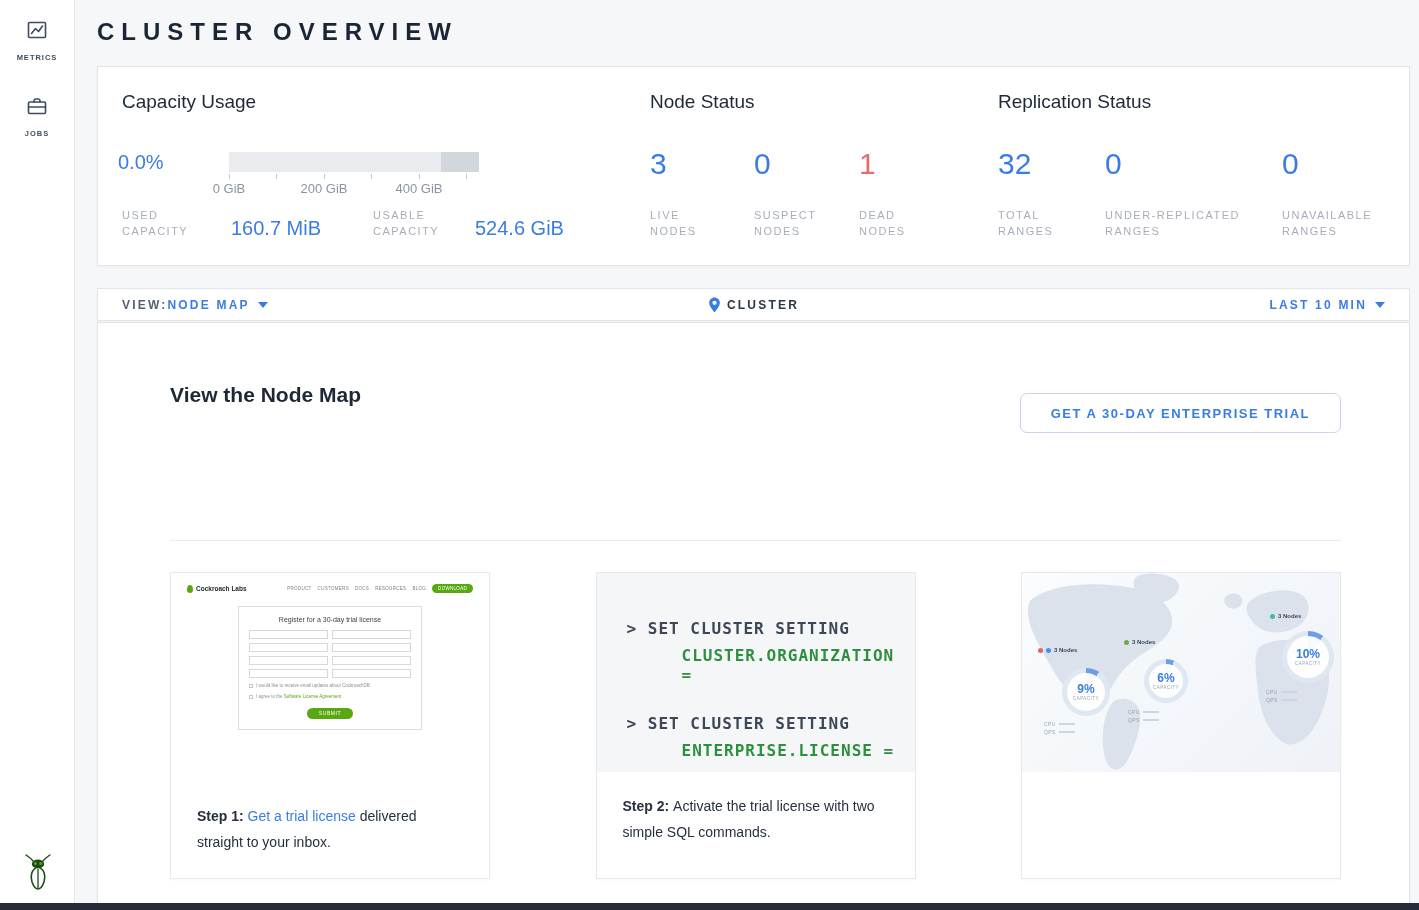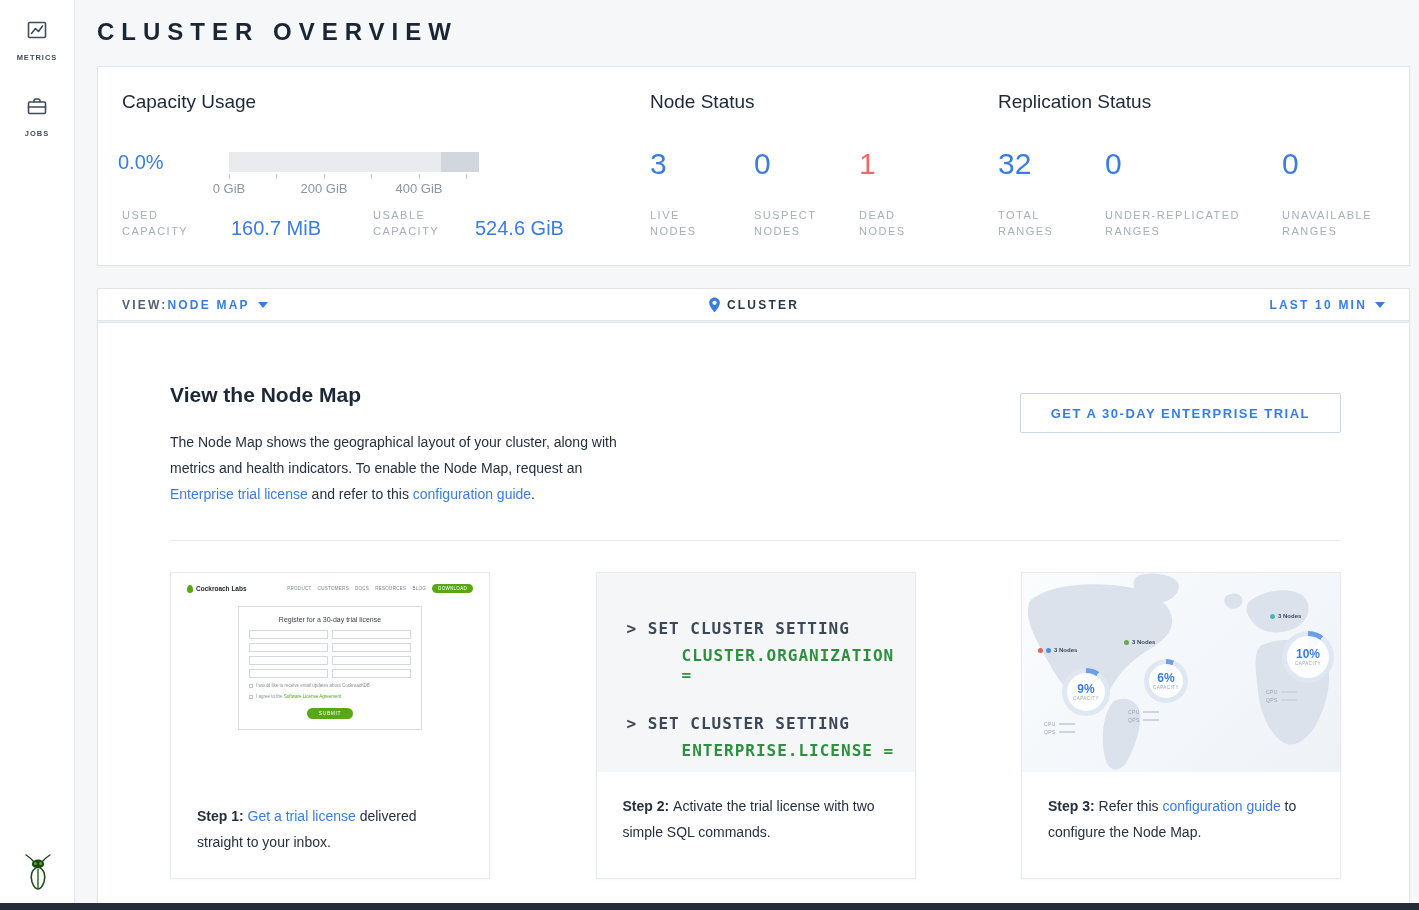--- a/index.html
+++ b/index.html
@@ -43,21 +43,21 @@
   .viewbar .vvalue { color:#3a7de1; font-weight:700; cursor:pointer; display:flex; align-items:center; }
   .caret { display:inline-block; width:0; height:0; border-left:5px solid transparent; border-right:5px solid transparent; border-top:6px solid #3a7de1; margin-left:8px; }
   .viewbar .center { position:absolute; left:0; right:0; display:flex; justify-content:center; align-items:center; gap:6px; color:#2c3847; font-weight:600; pointer-events:none; }
   .viewbar .timerange { margin-left:auto; color:#3a7de1; font-weight:700; cursor:pointer; display:flex; align-items:center; }
 
   
   .content { height:588px; position:relative; margin-top:1px; }
   .content h2 { position:absolute; left:72px; top:60px; font-size:21px; font-weight:600; color:#1d2735; }
   .intro { position:absolute; left:72px; top:106px; width:465px; font-size:14px; line-height:1.86; color:#26303e; }
   a.link { color:#3a7de1; text-decoration:none; cursor:pointer; }
-  .trial-btn { position:absolute; right:68px; top:70px; height:40px; padding:0 30px; background:#fff; border:1px solid #c9d5e8; border-radius:2px; color:#3a7de1; font-size:13px; letter-spacing:1.5px; font-weight:600; cursor:pointer; font-family:"Liberation Sans",sans-serif; }
+  .trial-btn { position:absolute; right:68px; top:70px; height:40px; padding:0 30px; background:#fff; border:1px solid #c9d5e8; border-radius:7px; color:#3a7de1; font-size:13px; letter-spacing:1.5px; font-weight:600; cursor:pointer; font-family:"Liberation Sans",sans-serif; }
   .divider { position:absolute; left:72px; right:68px; top:217px; height:1px; background:#e8eaed; }
 
   .steps { position:absolute; left:72px; right:68px; top:249px; display:flex; justify-content:space-between; }
   .step-card { width:320px; height:307px; background:#fff; border:1px solid #e6e9ed; box-shadow:0 1px 2px rgba(30,40,60,.04); position:relative; }
   .step-img { height:199px; position:relative; overflow:hidden; }
   .card1 .step-img { height:209px; }
   .step-caption { padding:22px 26px 0; font-size:14px; line-height:1.85; color:#26303e; }
   .step-caption b { font-weight:700; }
 
   
@@ -197,21 +197,20 @@
       <span class="timerange">
         <span>LAST 10 MIN</span>
         <span class="caret"></span>
       </span>
     </div>
 
     <section class="card content">
       <h2>View the Node Map</h2>
       <button class="trial-btn">GET A 30-DAY ENTERPRISE TRIAL</button>
 
-      <p class="intro"><span>The Node Map shows the geographical layout of your cluster, along with metrics and health indicators. To enable the Node Map, request an </span><a class="link">Enterprise trial license</a><span> and refer to this </span><a class="link">configuration guide</a><span>.</span></p>
 
       <div class="divider"></div>
 
       <div class="steps">
 
         <div class="step-card card1">
           <div class="step-img">
             <div class="mini-page">
               <div class="mini-head">
                 <span class="mini-brand">
@@ -329,21 +328,20 @@
               <div class="row">
                   <span>CPU</span>
                   <span class="val"></span>
                 </div>
               <div class="row">
                   <span>QPS</span>
                   <span class="val"></span>
                 </div>
             </div>
           </div>
-          <p class="step-caption"><b>Step 3: </b><span>Refer this </span><a class="link">configuration guide</a><span> to configure the Node Map.</span></p>
         </div>
 
       </div>
     </section>
   </main>
 </div>
 
 <div class="footer-bar"></div>
 
 </body></html>

